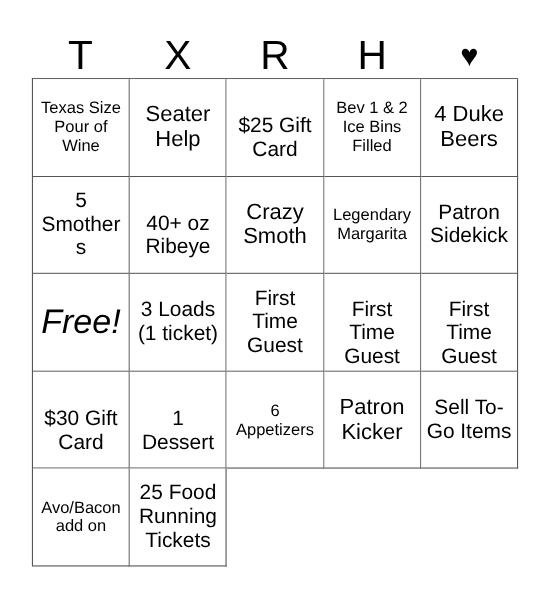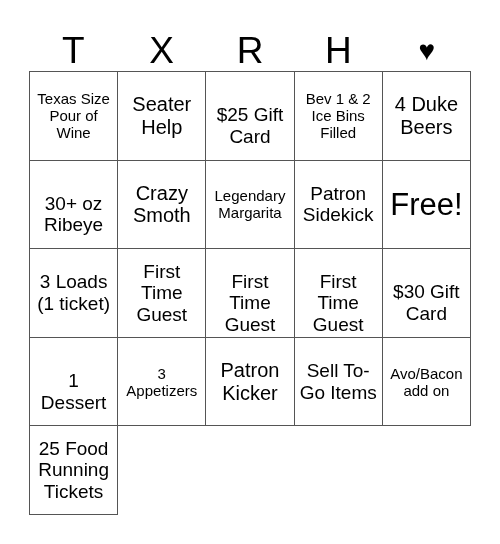--- a/index.html
+++ b/index.html
@@ -81,21 +81,21 @@
     display: block;
     width: 100%;
     line-height: 1.14;
     word-wrap: break-word;
     hyphens: none;
   }
   .fs-sm  { font-size: 15px; }
   .fs-md  { font-size: 19px; }
   .fs-lg  { font-size: 19px; margin-top: 20px; }
   .fs-xl  { font-size: 20px; }
-  .fs-free{ font-size: 31px; }
+  .fs-free{ font-size: 31px; font-style: italic; }
 </style>
 </head>
 <body>
 
 <div id="bingo-card">
 
   <div id="header-row">
       <div class="header-cell">T</div>
       <div class="header-cell">X</div>
       <div class="header-cell">R</div>
@@ -113,21 +113,24 @@
       <div class="cell">
         <span class="cell-text fs-lg">$25 Gift Card</span>
       </div>
       <div class="cell">
         <span class="cell-text fs-sm">Bev 1 &amp; 2 Ice Bins Filled</span>
       </div>
       <div class="cell">
         <span class="cell-text fs-xl">4 Duke Beers</span>
       </div>
       <div class="cell">
-        <span class="cell-text fs-lg">30+ oz Ribeye</span>
+        <span class="cell-text fs-md">5 Smothers</span>
+      </div>
+      <div class="cell">
+        <span class="cell-text fs-lg">40+ oz Ribeye</span>
       </div>
       <div class="cell">
         <span class="cell-text fs-xl">Crazy Smoth</span>
       </div>
       <div class="cell">
         <span class="cell-text fs-sm">Legendary Margarita</span>
       </div>
       <div class="cell">
         <span class="cell-text fs-md">Patron Sidekick</span>
       </div>
@@ -146,21 +149,21 @@
       <div class="cell">
         <span class="cell-text fs-lg">First Time Guest</span>
       </div>
       <div class="cell">
         <span class="cell-text fs-lg">$30 Gift Card</span>
       </div>
       <div class="cell">
         <span class="cell-text fs-lg">1 Dessert</span>
       </div>
       <div class="cell">
-        <span class="cell-text fs-sm">3 Appetizers</span>
+        <span class="cell-text fs-sm">6 Appetizers</span>
       </div>
       <div class="cell">
         <span class="cell-text fs-xl">Patron Kicker</span>
       </div>
       <div class="cell">
         <span class="cell-text fs-md">Sell To-Go Items</span>
       </div>
       <div class="cell">
         <span class="cell-text fs-sm">Avo/Bacon add on</span>
       </div>

